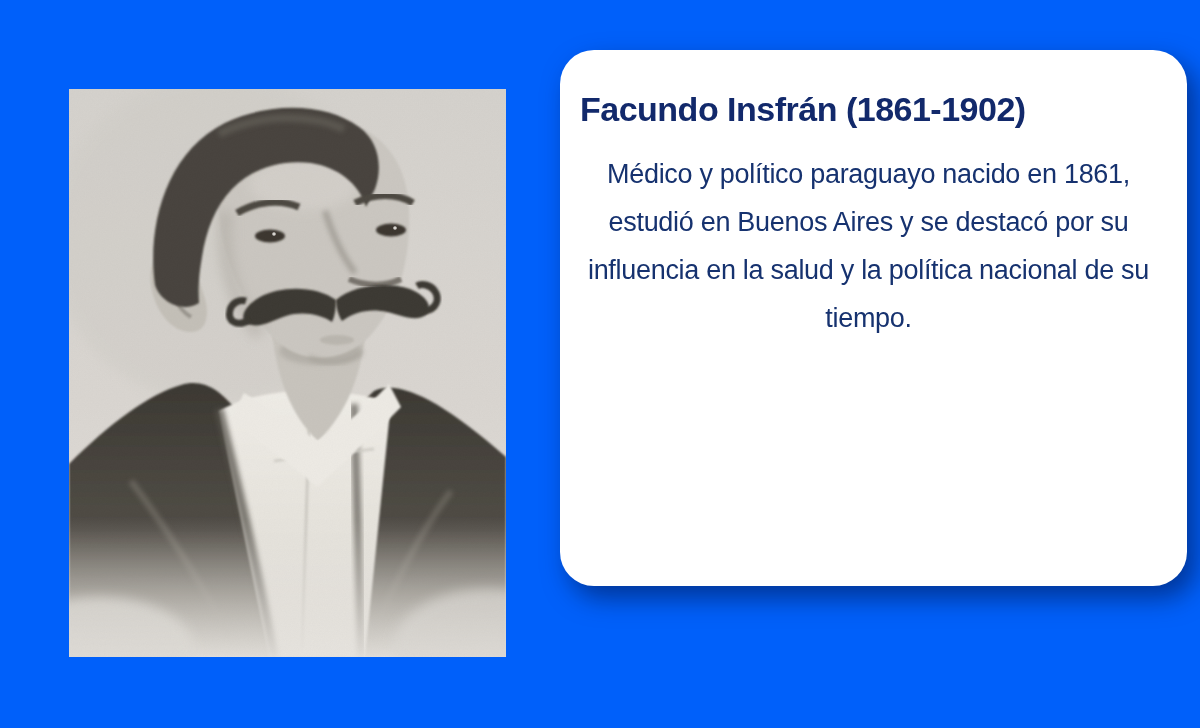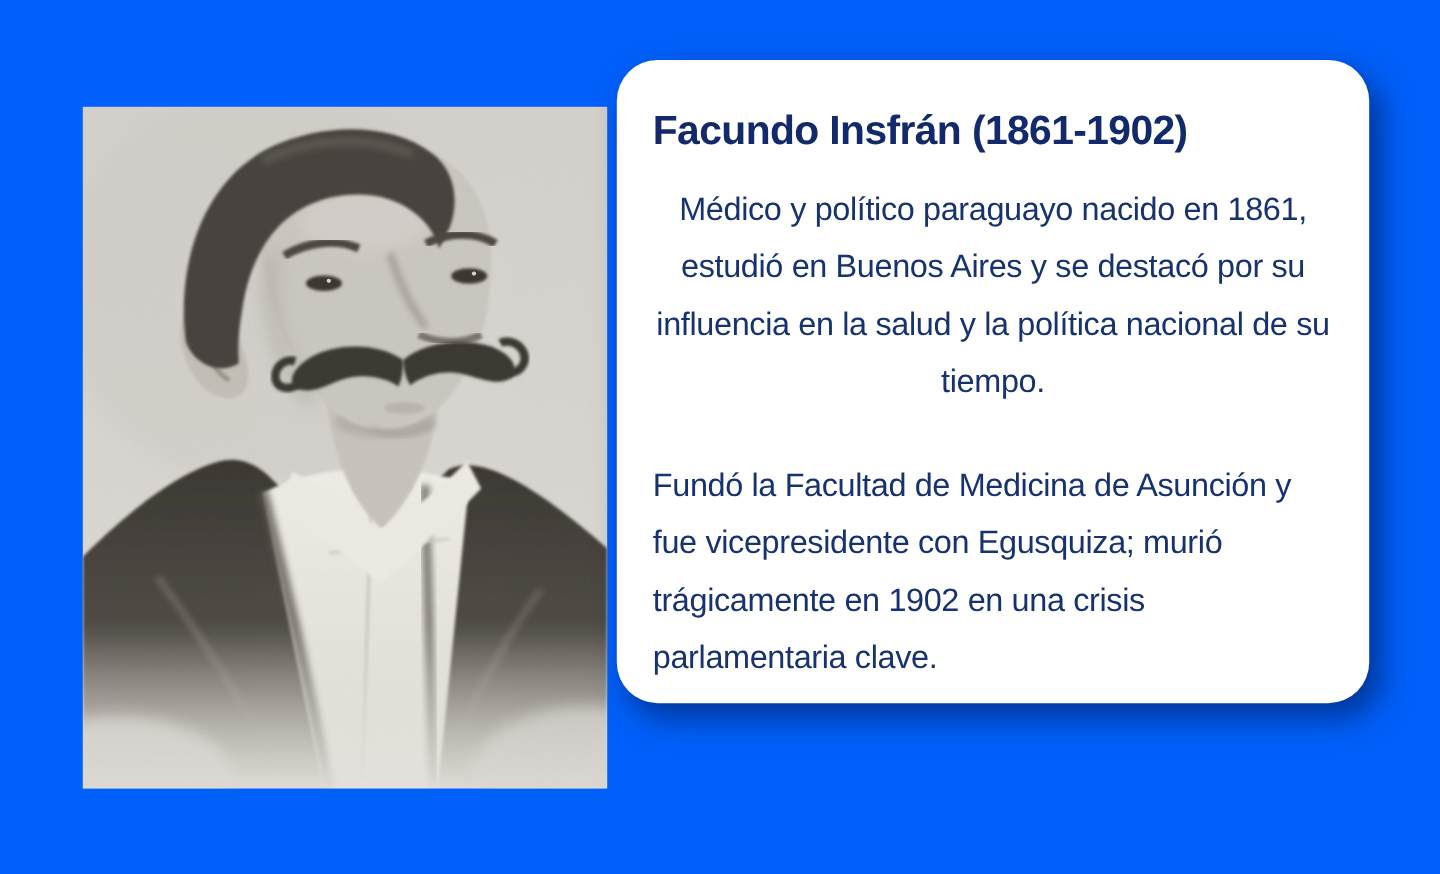--- a/index.html
+++ b/index.html
@@ -17,24 +17,24 @@
   }
   .photo{
     position:absolute;
     left:69px;top:89px;width:437px;height:568px;
     overflow:hidden;
     background:#d8d5d1;
   }
   .photo svg{display:block;width:100%;height:100%;}
   .card{
     position:absolute;
-    left:514px;top:50px;width:627px;height:536px;
+    left:560px;top:50px;width:627px;height:536px;
     background:var(--card-bg,#fff);
     border-radius:34px;
-    padding:36px 30px 30px 30px;
+    padding:36px 30px 30px 20px;
     box-shadow:9px 12px 26px rgba(1,18,70,0.55);
   }
   .card h1{
     font-size:34px;
     line-height:46px;
     font-weight:bold;
     letter-spacing:-0.5px;
     color:var(--title-color,#12296B);
   }
   .card p{
@@ -136,14 +136,13 @@
     <ellipse cx="30" cy="560" rx="95" ry="52" fill="#dedbd6" opacity="0.8" filter="url(#b3)"></ellipse>
     <ellipse cx="420" cy="556" rx="95" ry="56" fill="#dcd9d4" opacity="0.7" filter="url(#b3)"></ellipse>
 
     <rect width="437" height="568" filter="url(#grain)" opacity="0.10"></rect>
   </svg>
 </div>
 
 <div class="card">
   <h1>Facundo Insfrán (1861-1902)</h1>
   <p class="first">Médico y político paraguayo nacido en 1861, estudió en Buenos Aires y se destacó por su influencia en la salud y la política nacional de su tiempo.</p>
-  <p class="second">Fundó la Facultad de Medicina de Asunción y fue vicepresidente con Egusquiza; murió trágicamente en 1902 en una crisis parlamentaria clave.</p>
 </div>
 
 </body></html>

